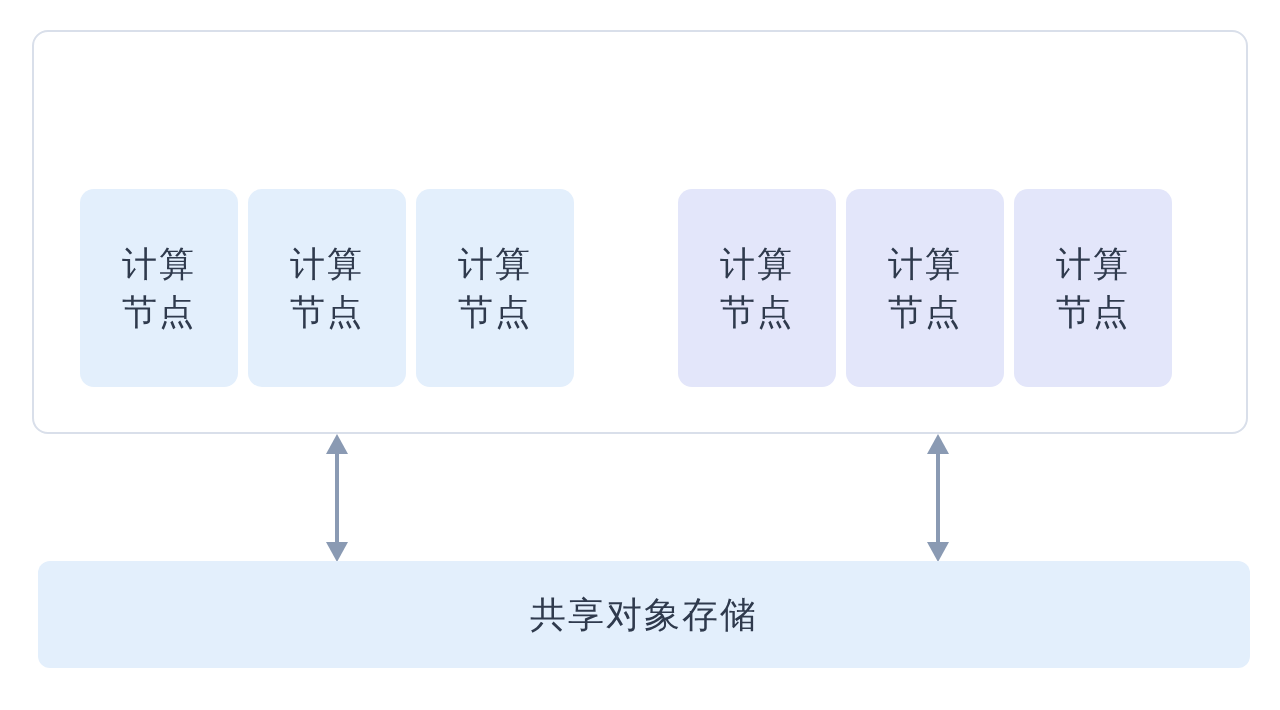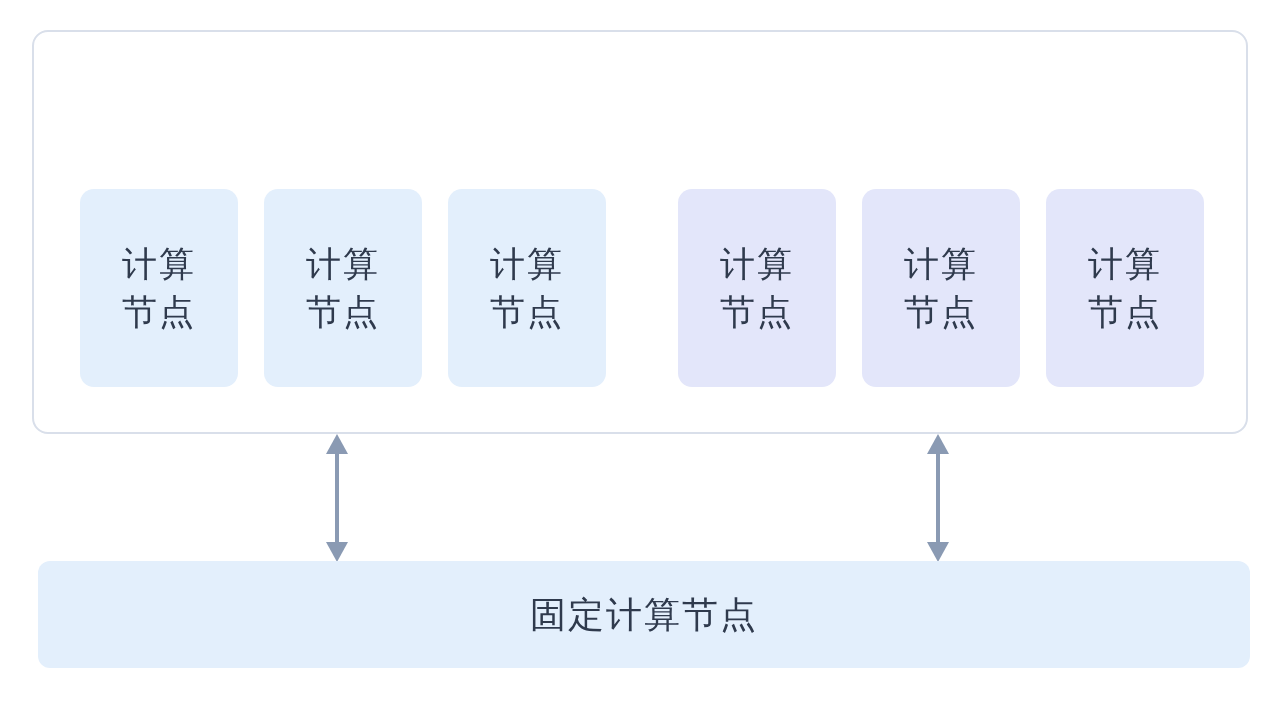--- a/index.html
+++ b/index.html
@@ -63,21 +63,21 @@
     left: 644px;
     width: 527px;
   }
 
   
   .node-group {
     position: absolute;
     top: 157px;
     display: flex;
     flex-direction: row;
-    gap: 26px;
+    gap: 10px;
   }
   .node-group.fixed-group {
     left: 46px;
   }
   .node-group.elastic-group {
     left: 644px;
   }
 
   .node-box {
     width: 158px;
@@ -186,16 +186,16 @@
 
   <div class="arrow arrow-right">
     <svg width="40" height="128" viewBox="0 0 40 128" xmlns="http://www.w3.org/2000/svg">
       <line x1="20" y1="14" x2="20" y2="114" stroke="#8a9ab3" stroke-width="4"></line>
       <polygon points="20,0 31,20 9,20" fill="#8a9ab3"></polygon>
       <polygon points="20,128 31,108 9,108" fill="#8a9ab3"></polygon>
     </svg>
   </div>
 
   <div class="storage-bar">
-    <span class="storage-label">固定计算节点</span>
+    <span class="storage-label">共享对象存储</span>
   </div>
 
 </div>
 
 </body></html>

